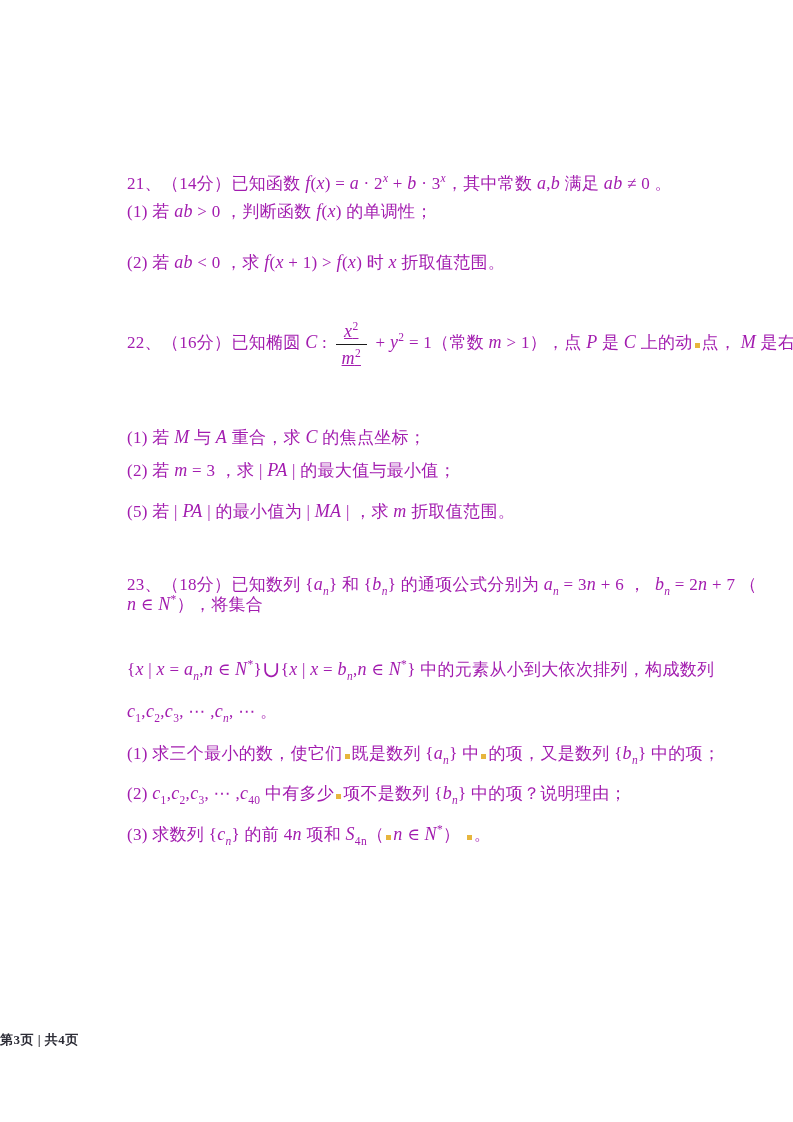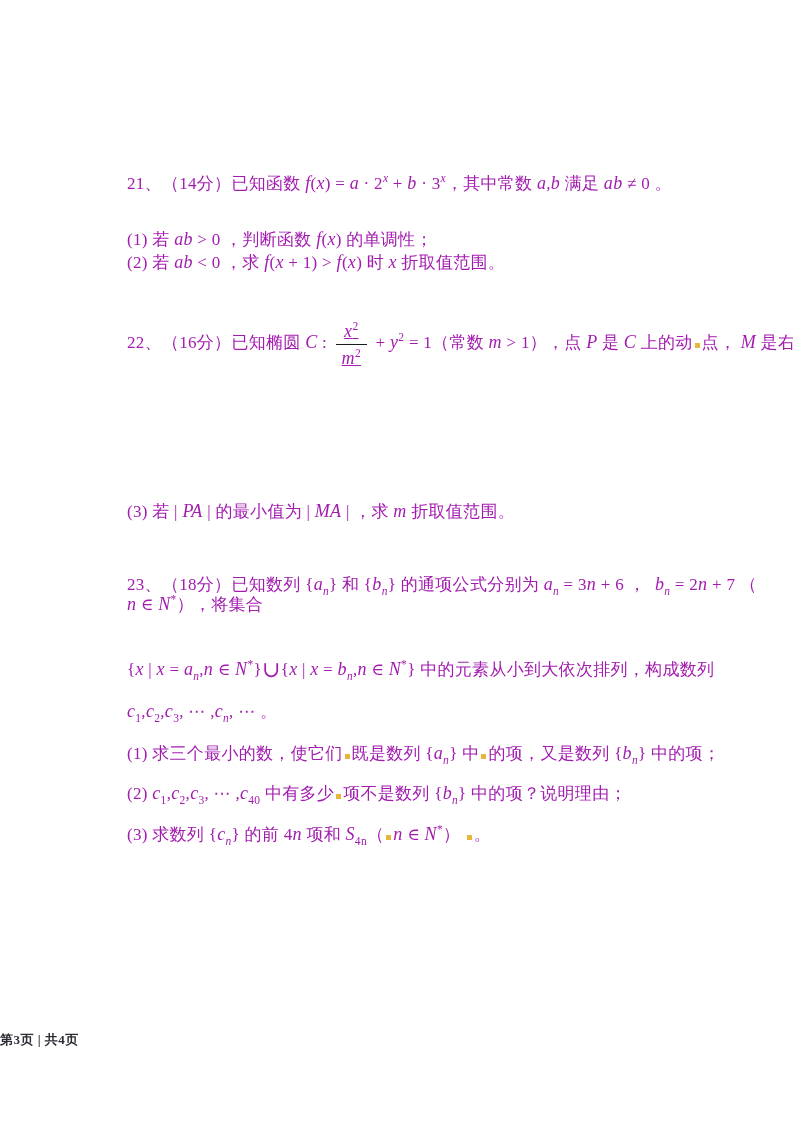--- a/index.html
+++ b/index.html
@@ -63,25 +63,27 @@
     color: #2c2c36;
     letter-spacing: 0.5px;
   }
 </style>
 </head>
 <body>
 
 <div class="page">
 
   <div class="line" style="top:171px"><span class="run rm">21、（14分）已知函数 </span><span class="run it">f</span><span class="run rm">(</span><span class="run it">x</span><span class="run rm">) = </span><span class="run it">a</span><span class="run rm"> · 2</span><span class="run sup it">x</span><span class="run rm"> + </span><span class="run it">b</span><span class="run rm"> · 3</span><span class="run sup it">x</span><span class="run rm">，其中常数 </span><span class="run it">a</span><span class="run rm">,</span><span class="run it">b</span><span class="run rm"> 满足 </span><span class="run it">ab</span><span class="run rm"> ≠ 0 。</span></div>
-  <div class="line" style="top:228px"><span class="run rm">(1) 若 </span><span class="run it">ab</span><span class="run rm"> &gt; 0 ，判断函数 </span><span class="run it">f</span><span class="run rm">(</span><span class="run it">x</span><span class="run rm">) 的单调性；</span></div>
+  <div class="line" style="top:200px"><span class="run rm">(1) 若 </span><span class="run it">ab</span><span class="run rm"> &gt; 0 ，判断函数 </span><span class="run it">f</span><span class="run rm">(</span><span class="run it">x</span><span class="run rm">) 的单调性；</span></div>
   <div class="line" style="top:251px"><span class="run rm">(2) 若 </span><span class="run it">ab</span><span class="run rm"> &lt; 0 ，求 </span><span class="run it">f</span><span class="run rm">(</span><span class="run it">x</span><span class="run rm"> + 1) &gt; </span><span class="run it">f</span><span class="run rm">(</span><span class="run it">x</span><span class="run rm">) 时 </span><span class="run it">x</span><span class="run rm"> 折取值范围。</span></div>
 
   <div class="line" style="top:320px"><span class="run rm">22、（16分）已知椭圆 </span><span class="run it">C</span><span class="run rm"> : </span><span class="run frac"><span class="num"><span class="run it">x</span><span class="run sup">2</span></span><span class="den"><span class="run it">m</span><span class="run sup">2</span></span></span><span class="run rm"> + </span><span class="run it">y</span><span class="run sup">2</span><span class="run rm"> = 1（常数 </span><span class="run it">m</span><span class="run rm"> &gt; 1），点 </span><span class="run it">P</span><span class="run rm"> 是 </span><span class="run it">C</span><span class="run rm"> 上的动</span><span class="run hl"></span><span class="run rm">点， </span><span class="run it">M</span><span class="run rm"> 是右顶</span></div>
-  <div class="line" style="top:500px"><span class="run rm">(3) 若 | </span><span class="run it">PA</span><span class="run rm"> | 的最小值为 | </span><span class="run it">MA</span><span class="run rm"> | ，求 </span><span class="run it">m</span><span class="run rm"> 折取值范围。</span></div>
+  <div class="line" style="top:426px"><span class="run rm">(1) 若 </span><span class="run it">M</span><span class="run rm"> 与 </span><span class="run it">A</span><span class="run rm"> 重合，求 </span><span class="run it">C</span><span class="run rm"> 的焦点坐标；</span></div>
+  <div class="line" style="top:459px"><span class="run rm">(2) 若 </span><span class="run it">m</span><span class="run rm"> = 3 ，求 | </span><span class="run it">PA</span><span class="run rm"> | 的最大值与最小值；</span></div>
+  <div class="line" style="top:500px"><span class="run rm">(5) 若 | </span><span class="run it">PA</span><span class="run rm"> | 的最小值为 | </span><span class="run it">MA</span><span class="run rm"> | ，求 </span><span class="run it">m</span><span class="run rm"> 折取值范围。</span></div>
 
   <div class="line" style="top:573px"><span class="run rm">23、（18分）已知数列 {</span><span class="run it">a</span><span class="run sub it">n</span><span class="run rm">} 和 {</span><span class="run it">b</span><span class="run sub it">n</span><span class="run rm">} 的通项公式分别为 </span><span class="run it">a</span><span class="run sub it">n</span><span class="run rm"> = 3</span><span class="run it">n</span><span class="run rm"> + 6 ，  </span><span class="run it">b</span><span class="run sub it">n</span><span class="run rm"> = 2</span><span class="run it">n</span><span class="run rm"> + 7 （</span></div>
   <div class="line" style="top:592px"><span class="run it">n</span><span class="run rm"> ∈ </span><span class="run it">N</span><span class="run sup">*</span><span class="run rm">），将集合</span></div>
   <div class="line" style="top:656px"><span class="run rm">{</span><span class="run it">x</span><span class="run rm"> | </span><span class="run it">x</span><span class="run rm"> = </span><span class="run it">a</span><span class="run sub it">n</span><span class="run rm">,</span><span class="run it">n</span><span class="run rm"> ∈ </span><span class="run it">N</span><span class="run sup">*</span><span class="run rm">}</span><span class="run cup">∪</span><span class="run rm">{</span><span class="run it">x</span><span class="run rm"> | </span><span class="run it">x</span><span class="run rm"> = </span><span class="run it">b</span><span class="run sub it">n</span><span class="run rm">,</span><span class="run it">n</span><span class="run rm"> ∈ </span><span class="run it">N</span><span class="run sup">*</span><span class="run rm">} 中的元素从小到大依次排列，构成数列</span></div>
   <div class="line" style="top:700px"><span class="run it">c</span><span class="run sub">1</span><span class="run rm">,</span><span class="run it">c</span><span class="run sub">2</span><span class="run rm">,</span><span class="run it">c</span><span class="run sub">3</span><span class="run rm">, ⋯ ,</span><span class="run it">c</span><span class="run sub it">n</span><span class="run rm">, ⋯ 。</span></div>
   <div class="line" style="top:742px"><span class="run rm">(1) 求三个最小的数，使它们</span><span class="run hl"></span><span class="run rm">既是数列 {</span><span class="run it">a</span><span class="run sub it">n</span><span class="run rm">} 中</span><span class="run hl"></span><span class="run rm">的项，又是数列 {</span><span class="run it">b</span><span class="run sub it">n</span><span class="run rm">} 中的项；</span></div>
   <div class="line" style="top:782px"><span class="run rm">(2) </span><span class="run it">c</span><span class="run sub">1</span><span class="run rm">,</span><span class="run it">c</span><span class="run sub">2</span><span class="run rm">,</span><span class="run it">c</span><span class="run sub">3</span><span class="run rm">, ⋯ ,</span><span class="run it">c</span><span class="run sub">40</span><span class="run rm"> 中有多少</span><span class="run hl"></span><span class="run rm">项不是数列 {</span><span class="run it">b</span><span class="run sub it">n</span><span class="run rm">} 中的项？说明理由；</span></div>
   <div class="line" style="top:822px"><span class="run rm">(3) 求数列 {</span><span class="run it">c</span><span class="run sub it">n</span><span class="run rm">} 的前 4</span><span class="run it">n</span><span class="run rm"> 项和 </span><span class="run it">S</span><span class="run sub">4n</span><span class="run rm">（</span><span class="run hl"></span><span class="run it">n</span><span class="run rm"> ∈ </span><span class="run it">N</span><span class="run sup">*</span><span class="run rm">） </span><span class="run hl"></span><span class="run rm">。</span></div>
 
   <div class="footer">

